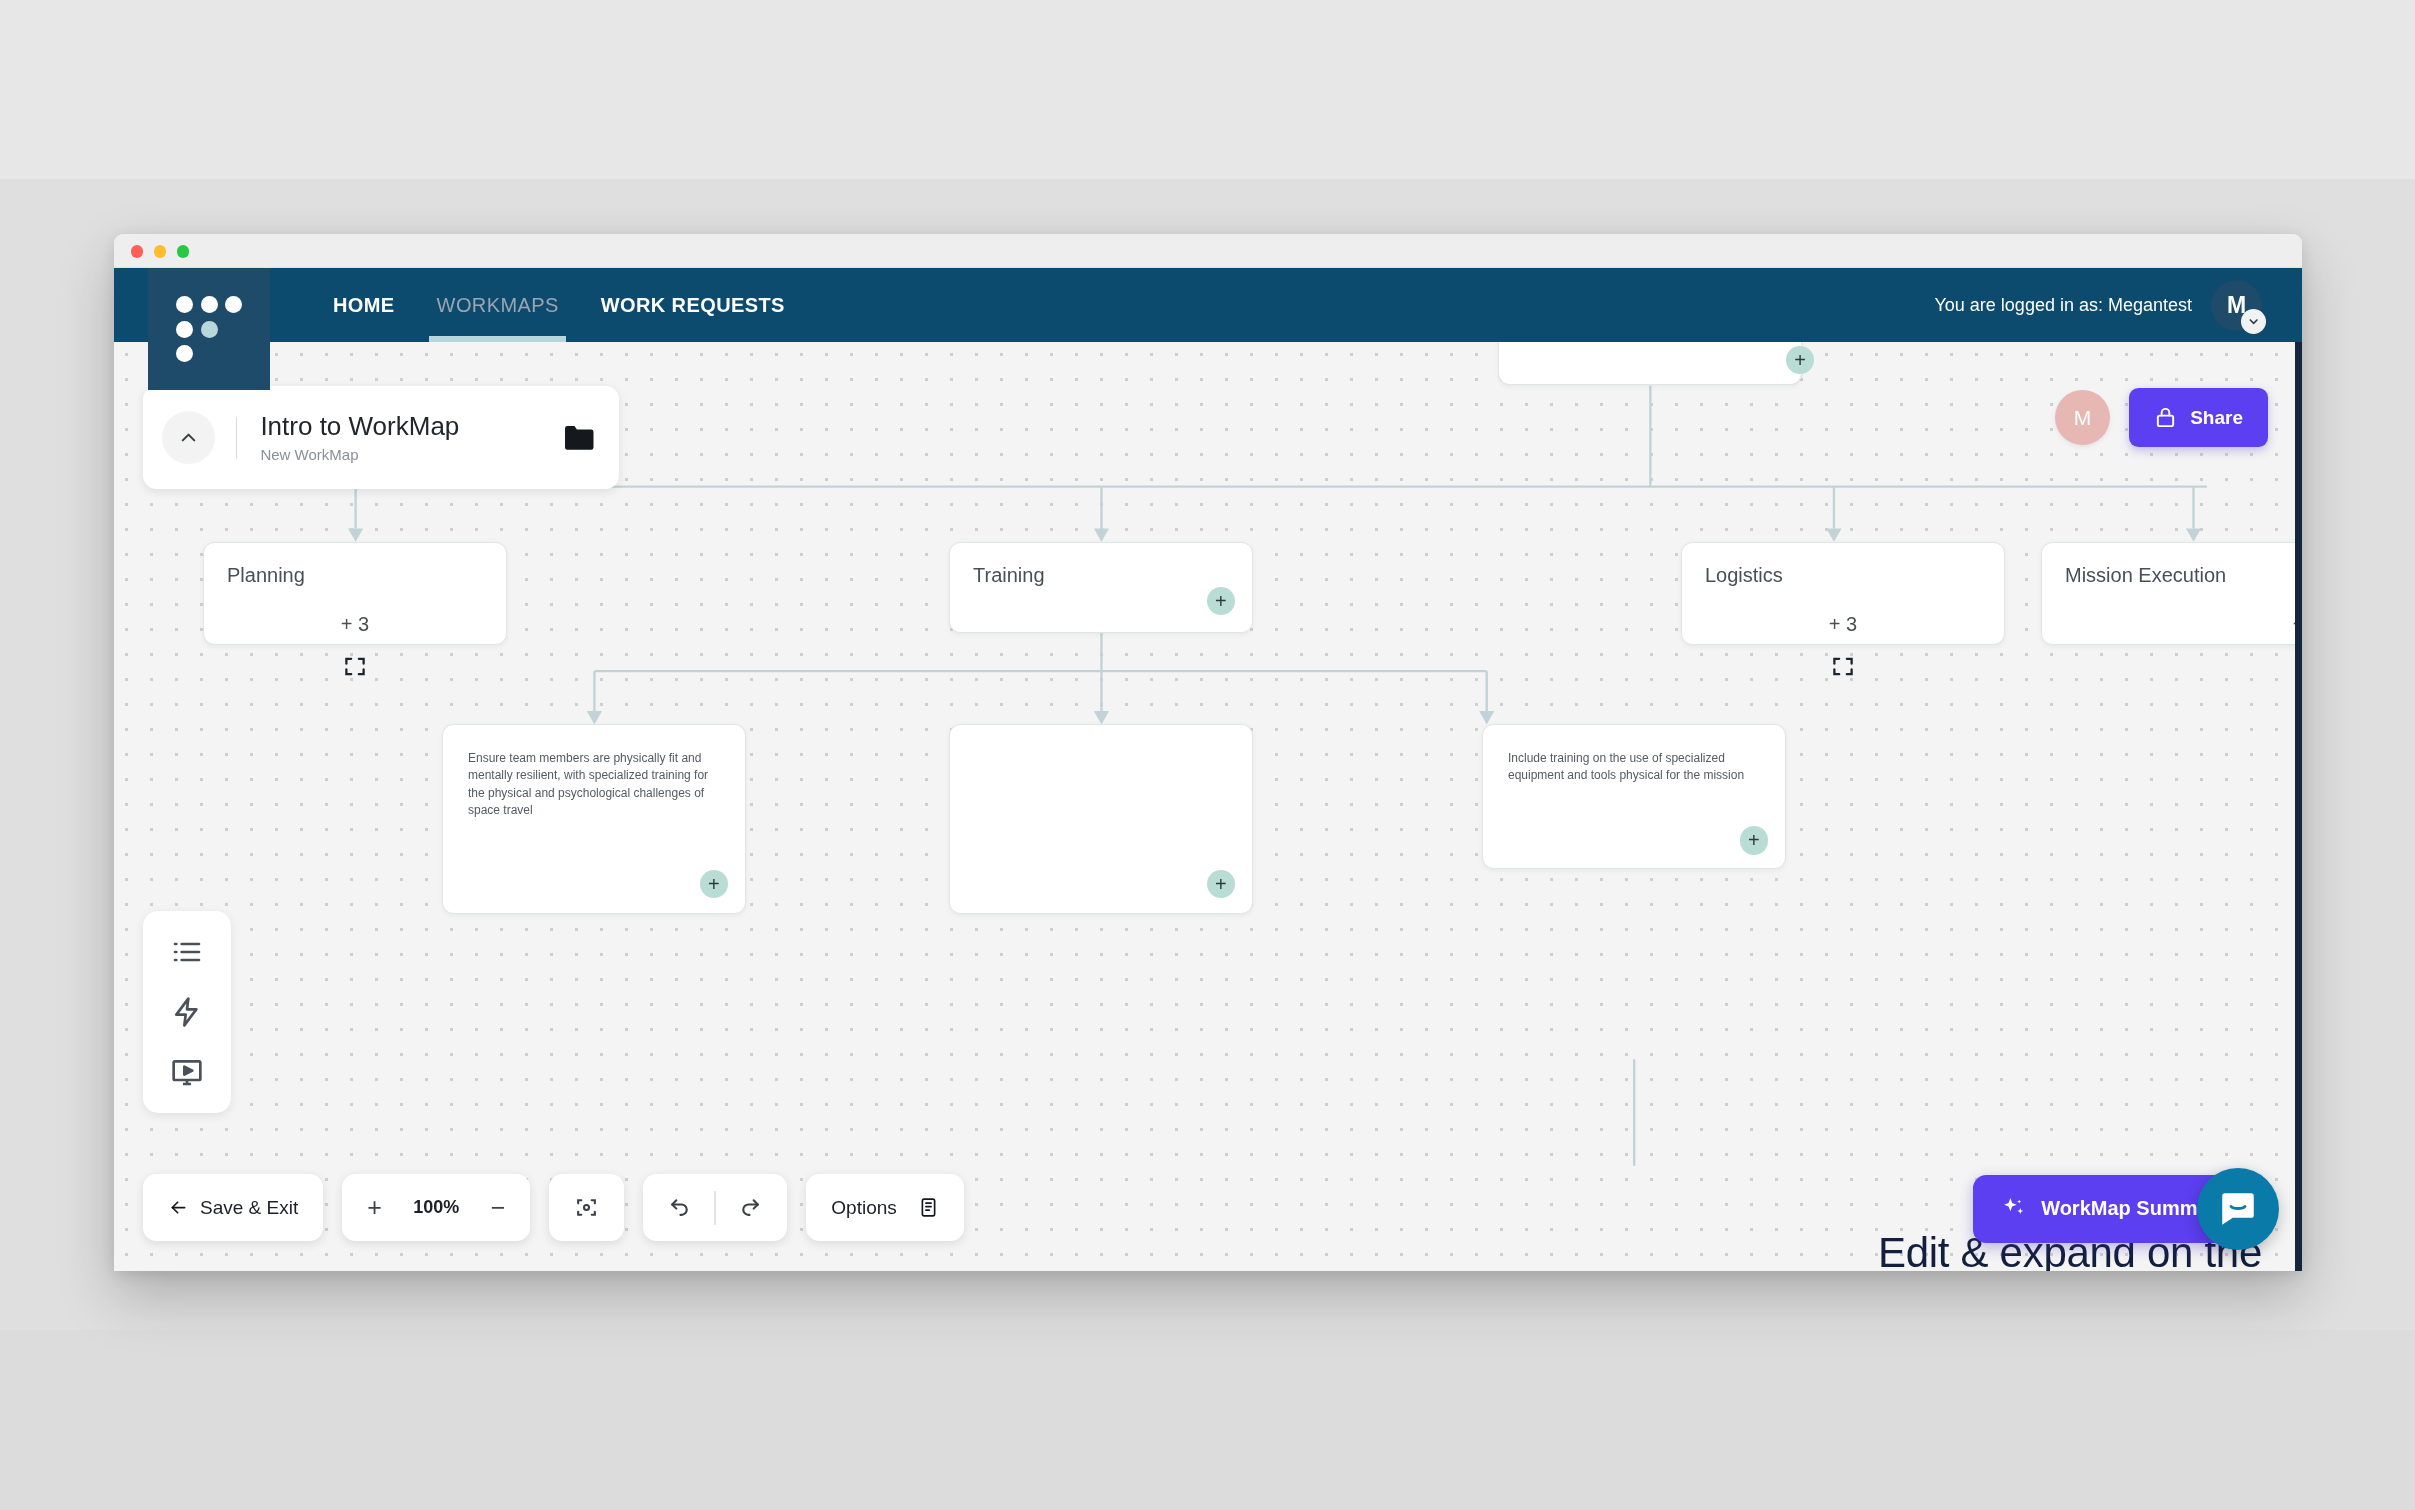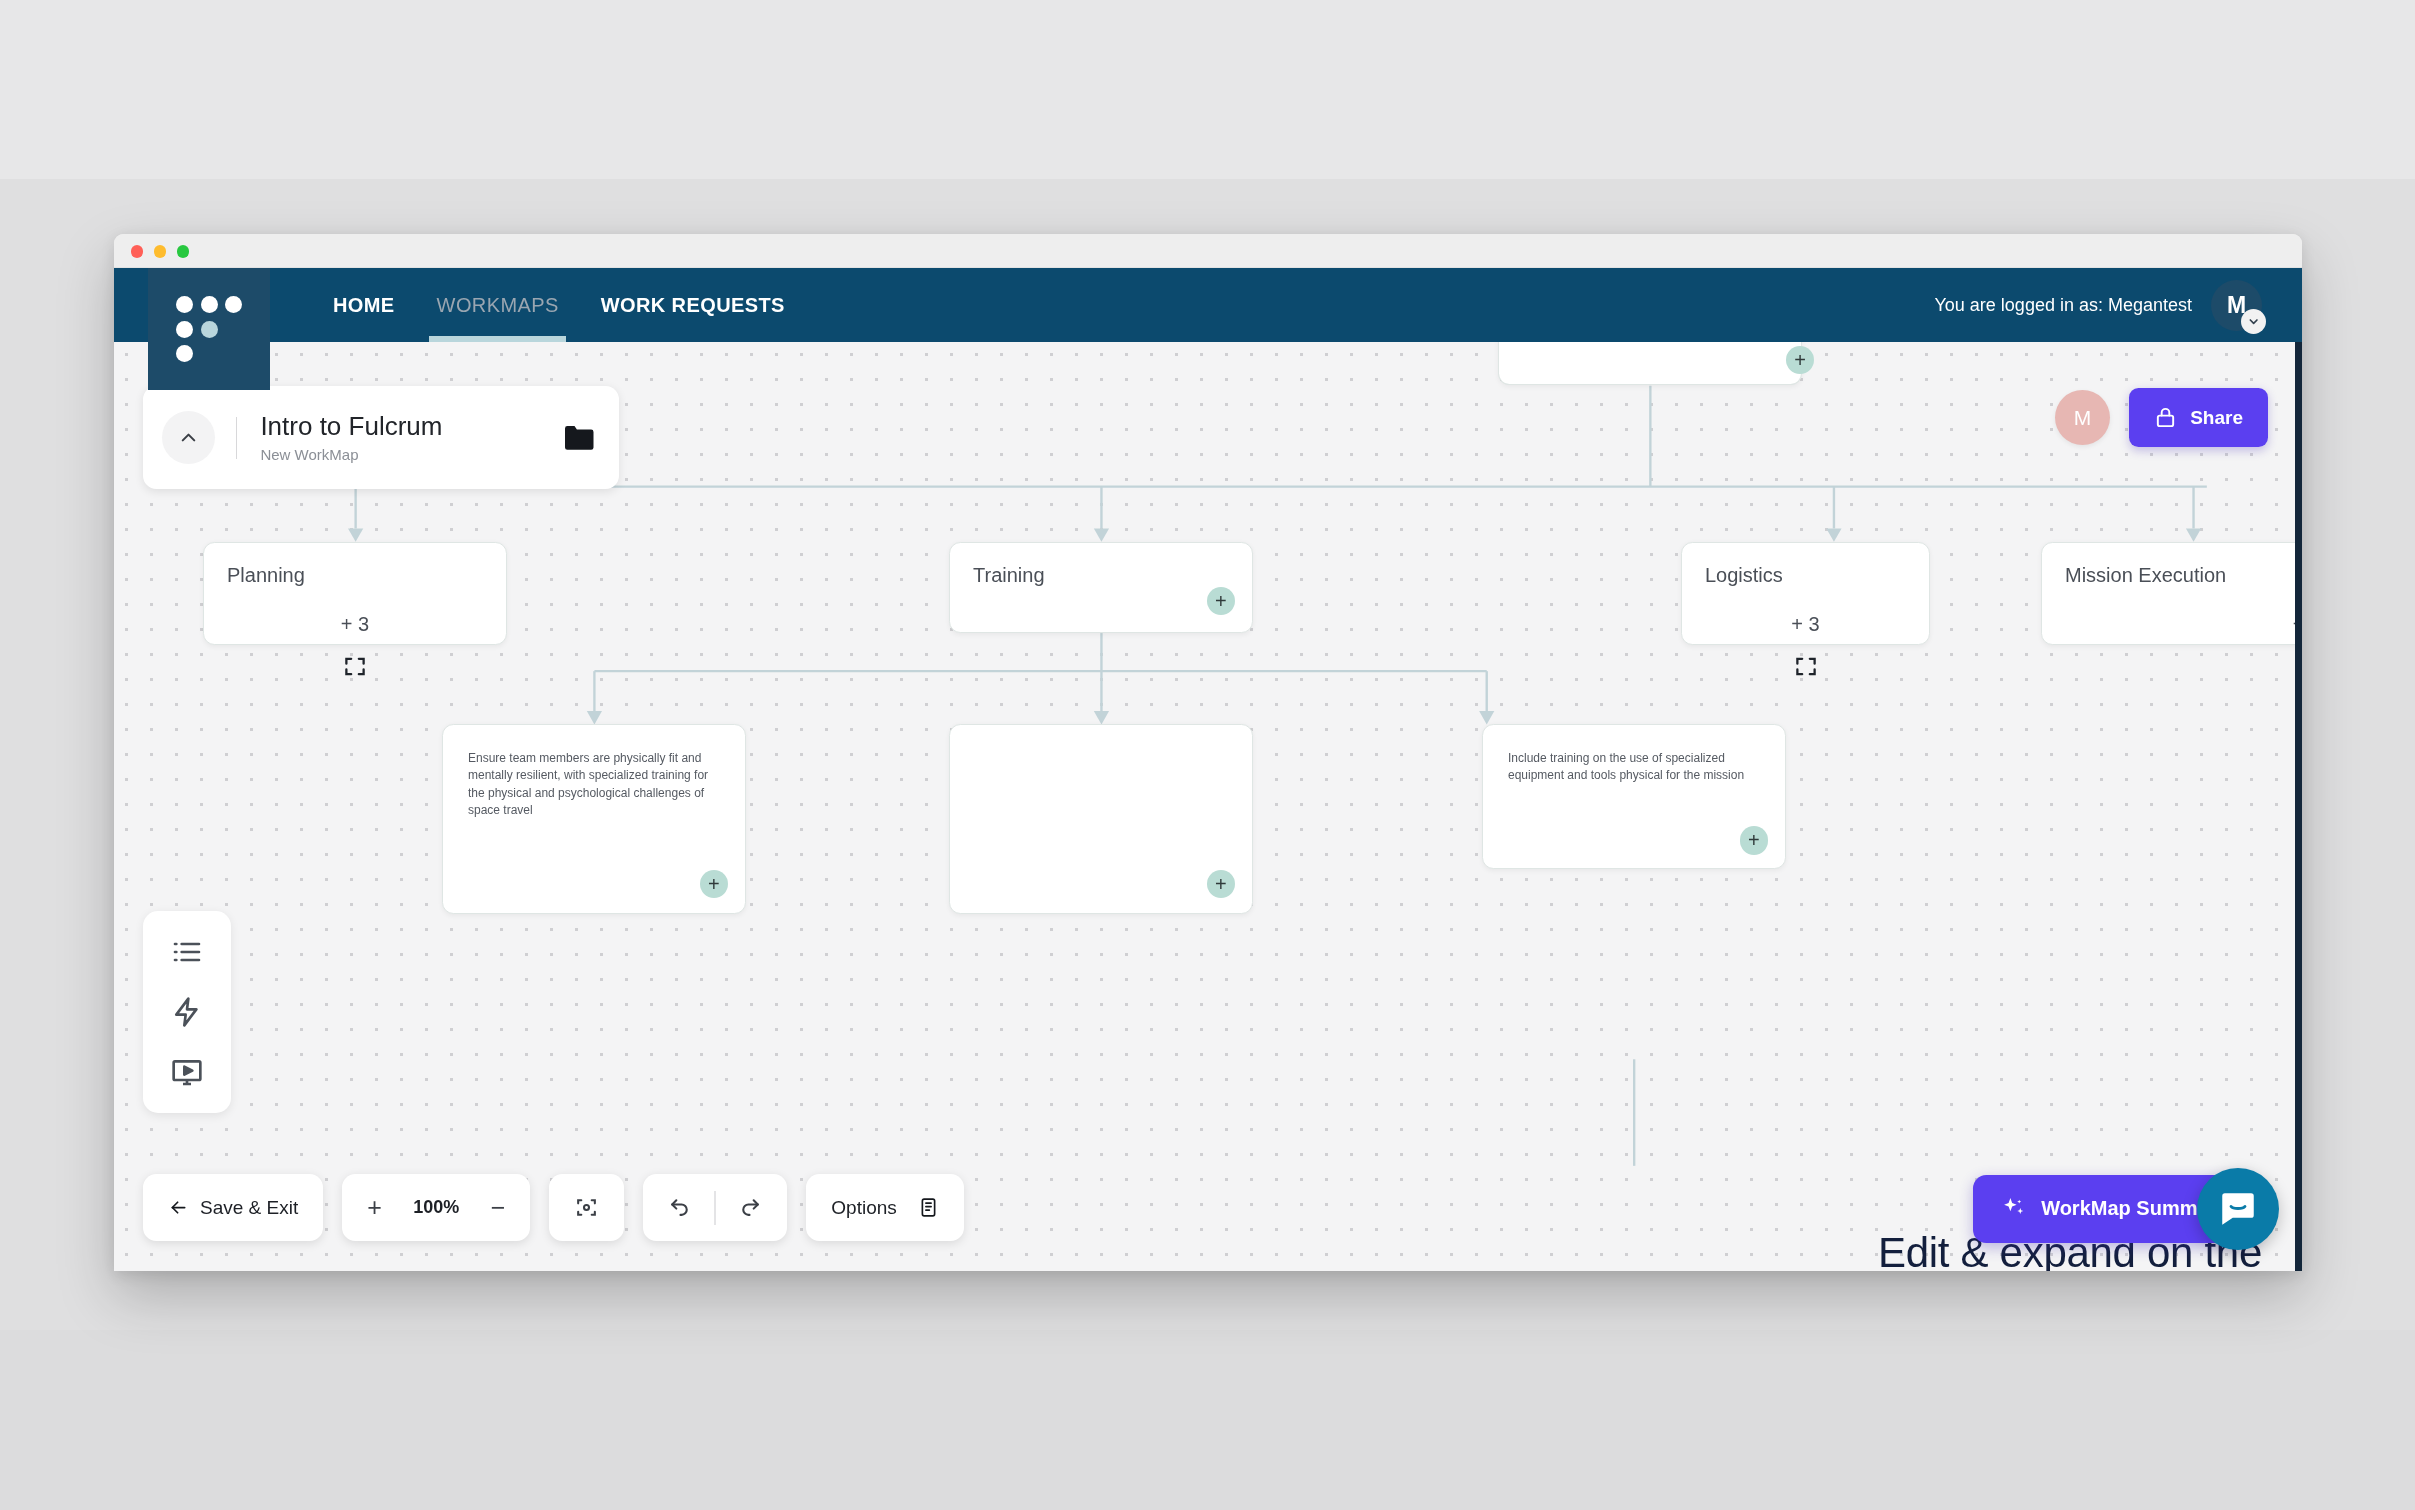--- a/index.html
+++ b/index.html
@@ -271,21 +271,21 @@
 
     
     <div class="titlecard">
       <div class="collapse-btn">
         <svg viewBox="0 0 24 24" fill="none" stroke="#3b3f46" stroke-width="2.2" stroke-linecap="round" stroke-linejoin="round">
             <polyline points="6 15 12 9 18 15"></polyline>
           </svg>
       </div>
       <div class="tc-divider"></div>
       <div class="tc-text">
-        <div class="tc-title">Intro to Fulcrum</div>
+        <div class="tc-title">Intro to WorkMap</div>
         <div class="tc-sub">New WorkMap</div>
       </div>
       <span class="folder-icon">
         <svg viewBox="0 0 24 20" fill="#15181d">
             <path d="M0 2a2 2 0 0 1 2-2h6l2 3h12a2 2 0 0 1 2 2v13a2 2 0 0 1-2 2H2a2 2 0 0 1-2-2z"></path>
           </svg>
       </span>
     </div>
 
     
@@ -339,21 +339,21 @@
               <path d="M3 9V4h5M21 9V4h-5M3 15v5h5M21 15v5h-5"></path>
             </svg>
         </div>
       </div>
 
       <div class="node" style="left:835px; top:200px; width:304px; height:91px;">
         <div class="node-title">Training</div>
         <div class="plus-chip" style="right:17px; bottom:17px;">+</div>
       </div>
 
-      <div class="node" style="left:1567px; top:200px; width:249px; height:103px;">
+      <div class="node" style="left:1567px; top:200px; width:324px; height:103px;">
         <div class="node-title">Logistics</div>
         <div class="plus3">+ 3</div>
         <div class="expand">
           <svg viewBox="0 0 24 24" fill="none" stroke="#1f242b" stroke-width="2.4" stroke-linecap="round">
               <path d="M3 9V4h5M21 9V4h-5M3 15v5h5M21 15v5h-5"></path>
             </svg>
         </div>
       </div>
 
       <div class="node" style="left:1927px; top:200px; width:304px; height:103px;">

